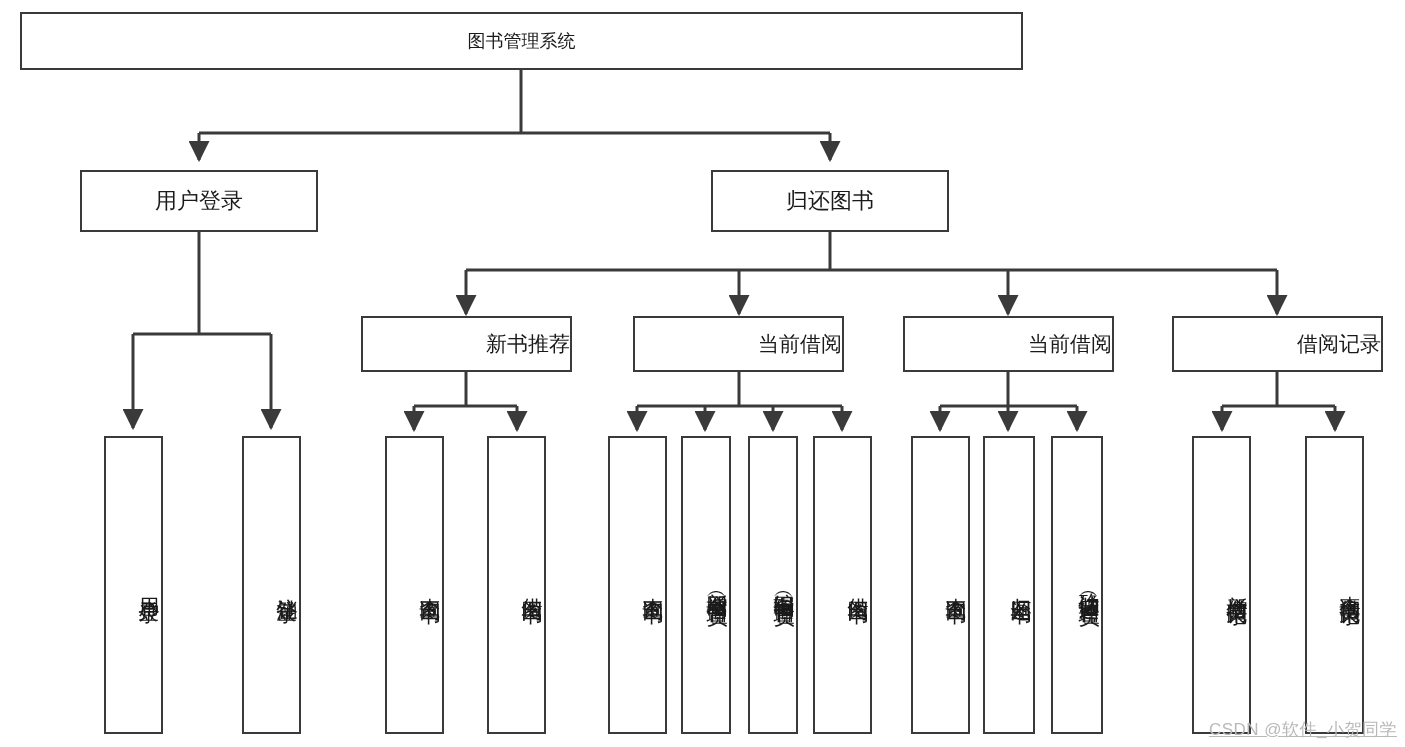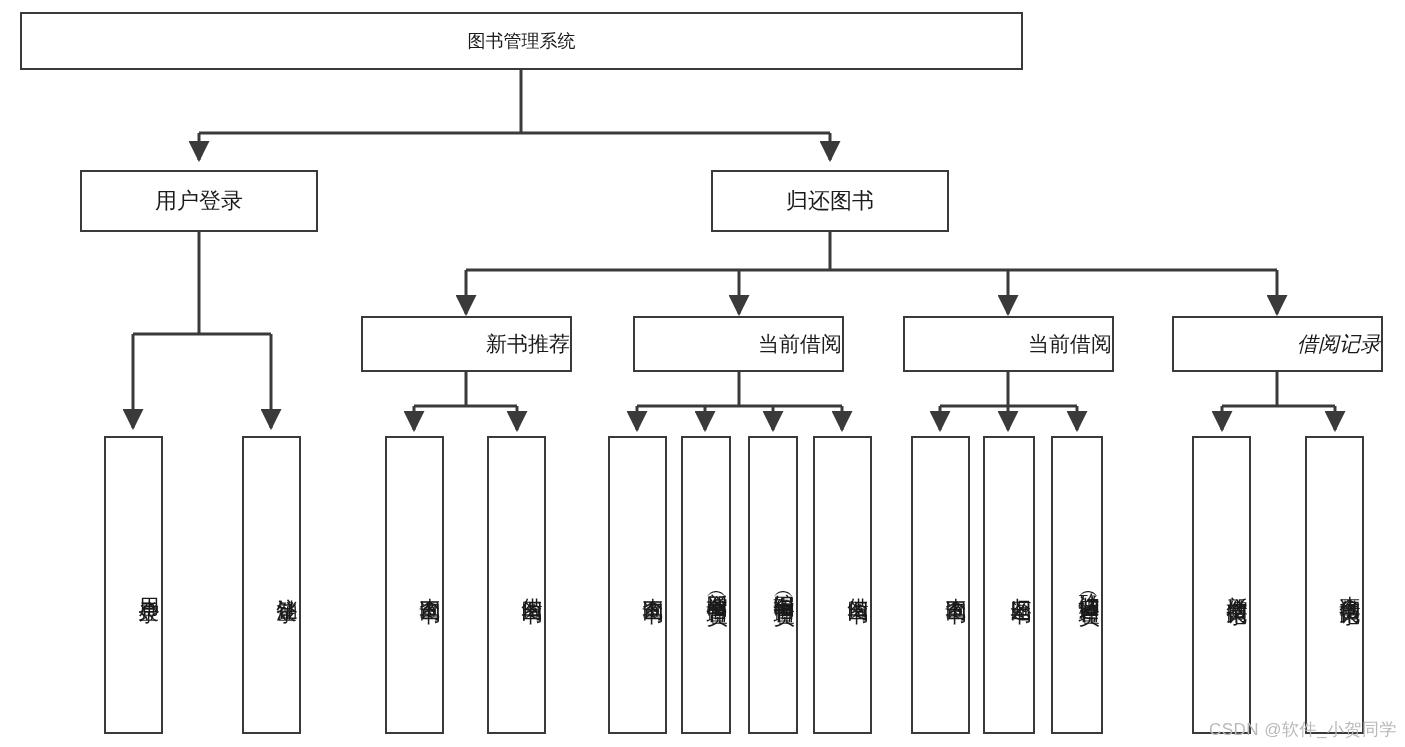--- a/index.html
+++ b/index.html
@@ -62,20 +62,21 @@
     pointer-events: none;
   }
   .watermark {
     position: absolute;
     right: 8px;
     bottom: 6px;
     font-size: 17px;
     color: #b9b9b9;
     letter-spacing: 0.5px;
     white-space: nowrap;
+    text-decoration: underline;
   }
 </style>
 </head>
 <body>
 
 <div id="canvas">
 
   <svg class="wires" viewBox="0 0 1405 747">
     <defs>
       <marker id="arrow" viewBox="0 0 10 10" refX="9" refY="5" markerWidth="7" markerHeight="7" orient="auto-start-reverse">
@@ -139,21 +140,21 @@
 
   <div class="node grp" style="left:361px; top:316px; width:211px; height:56px;">
     <span>新书推荐</span>
   </div>
   <div class="node grp" style="left:633px; top:316px; width:211px; height:56px;">
     <span>当前借阅</span>
   </div>
   <div class="node grp" style="left:903px; top:316px; width:211px; height:56px;">
     <span>当前借阅</span>
   </div>
-  <div class="node grp" style="left:1172px; top:316px; width:211px; height:56px;font-style:italic;">
+  <div class="node grp" style="left:1172px; top:316px; width:211px; height:56px;">
     <span>借阅记录</span>
   </div>
 
   <div class="node leaf" style="left:104px; top:436px; width:59px; height:298px;">
     <span class="leaf-text">用户登录</span>
   </div>
   <div class="node leaf" style="left:242px; top:436px; width:59px; height:298px;">
     <span class="leaf-text">注销登录</span>
   </div>
 

